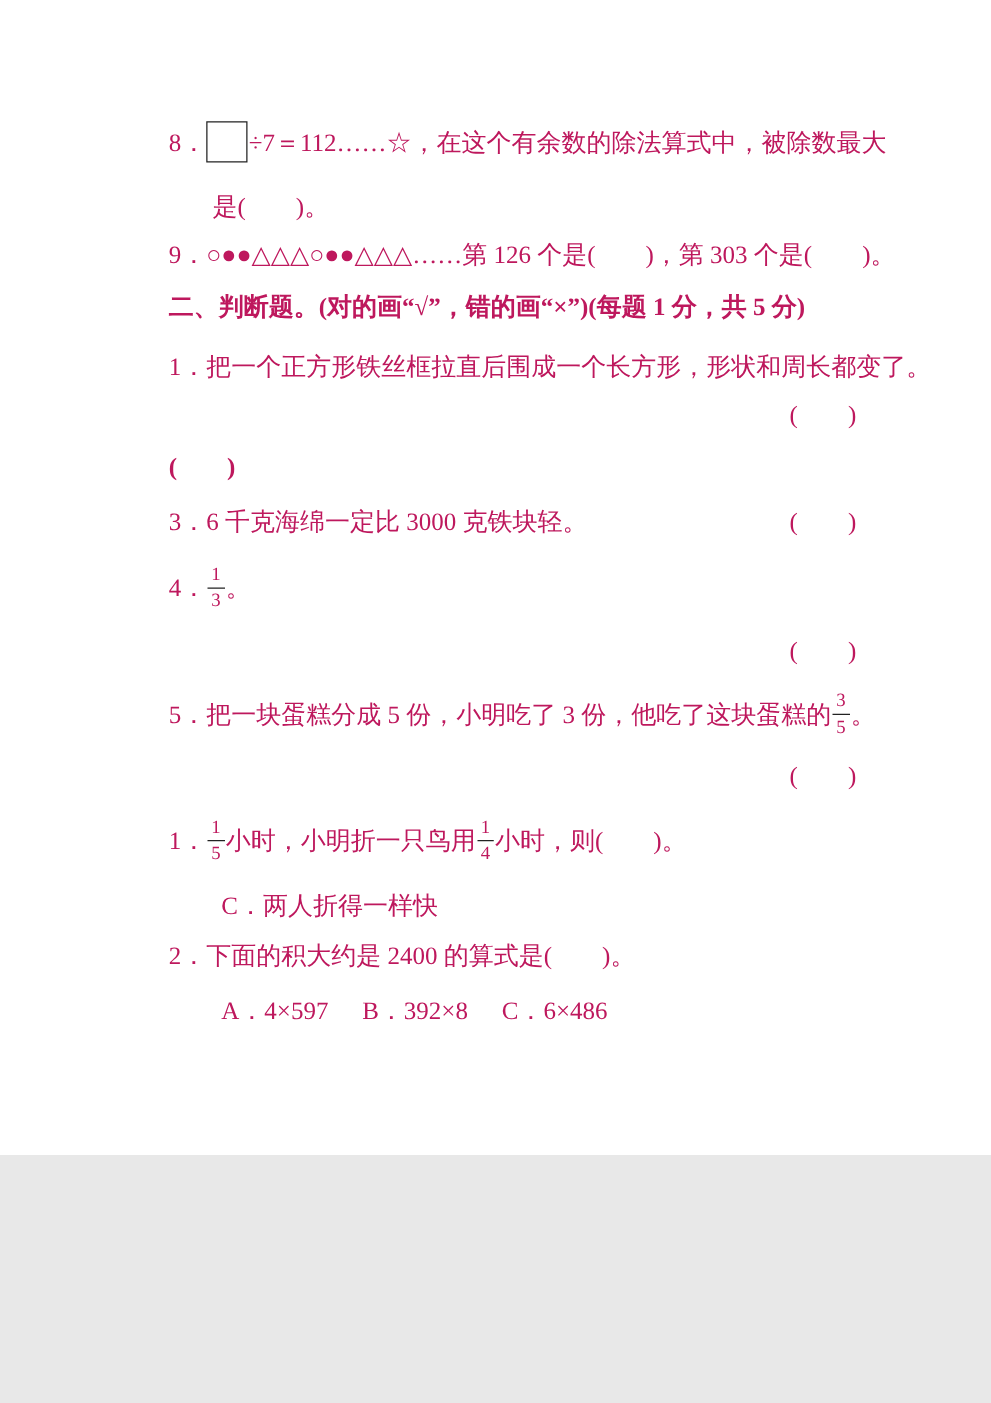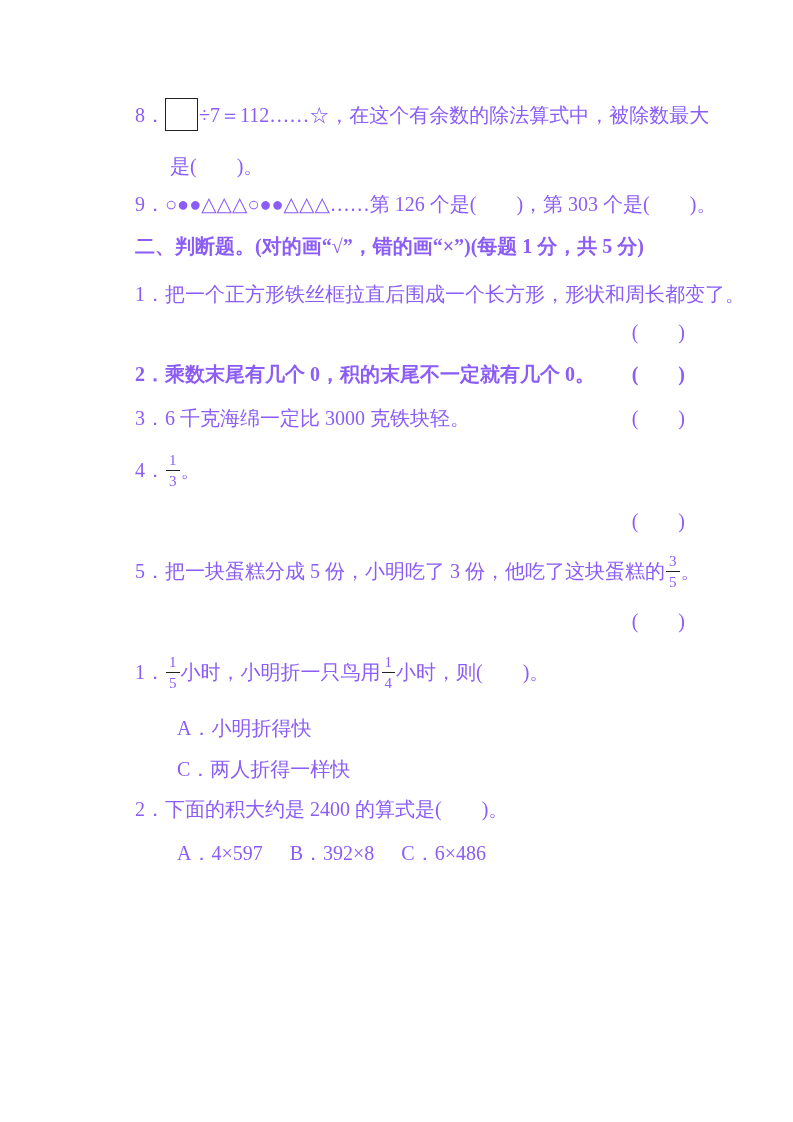--- a/index.html
+++ b/index.html
@@ -1,20 +1,20 @@
 <!DOCTYPE html>
 <html><head>
 <meta charset="utf-8">
 <style>
   html,body{margin:0;padding:0;background:#e8e8e8;}
   .sheet{
     position:relative;
-    width:793px;height:1122px;
+    width:793px;height:924px;
     background:#ffffff;
-    color:#8b5cf6;
+    color:#be185d;
     font-family:"Liberation Serif","DejaVu Serif",serif;
     font-size:20px;
     overflow:hidden;
     margin:0 auto;
   }
   .content{
     position:absolute;
     left:135px;top:96px;
     width:550px;
   }
@@ -97,21 +97,20 @@
     </div>
 
     <div class="row mt16">
       <span>1．</span><span>把一个正方形铁丝框拉直后围成一个长方形，形状和周长都变了。</span>
     </div>
     <div class="bracket-line mt6">
       <span>(　　)</span>
     </div>
 
     <div class="jrow mt10">
-      <span class="jtext"><span>2．</span><span>乘数末尾有几个 0，积的末尾不一定就有几个 0。</span></span>
       <span>(　　)</span>
     </div>
 
     <div class="jrow mt12">
       <span class="jtext"><span>3．</span><span>6 千克海绵一定比 3000 克铁块轻。</span></span>
       <span>(　　)</span>
     </div>
 
     <div class="frac-row mt8">
       <span>4．</span>
@@ -146,23 +145,20 @@
           <span class="fd">5</span>
         </span>
         <span>小时，小明折一只鸟用</span>
         <span class="frac">
           <span class="fn">1</span>
           <span class="fd">4</span>
         </span>
         <span>小时，则(　　)。</span>
     </div>
 
-    <div class="opt-row mt12">
-      <span>A．</span><span>小明折得快</span>
-    </div>
     <div class="opt-row mt9">
       <span>C．</span><span>两人折得一样快</span>
     </div>
 
     <div class="row mt8">
       <span>2．</span><span>下面的积大约是 2400 的算式是(　　)。</span>
     </div>
     <div class="opt-row mt12">
       <span class="opt-inline"><span>A．</span><span>4×597</span></span>
       <span class="opt-inline"><span>B．</span><span>392×8</span></span>

